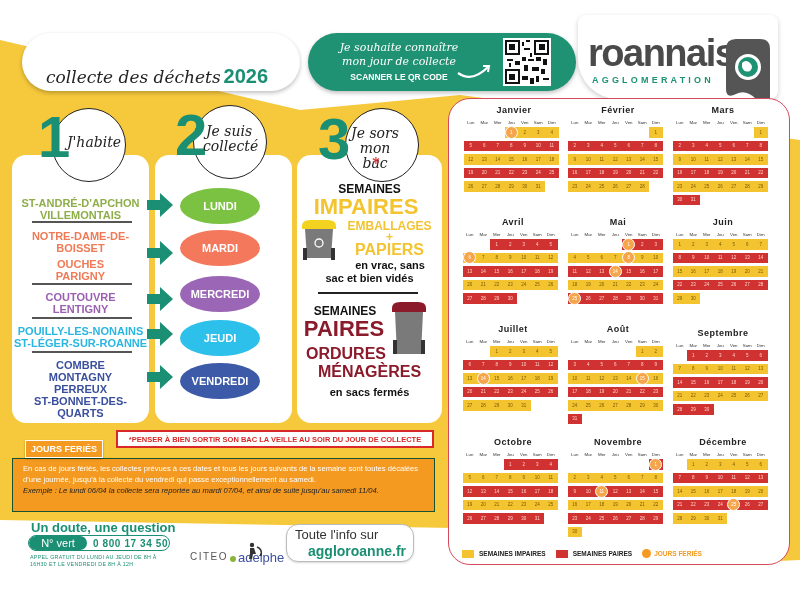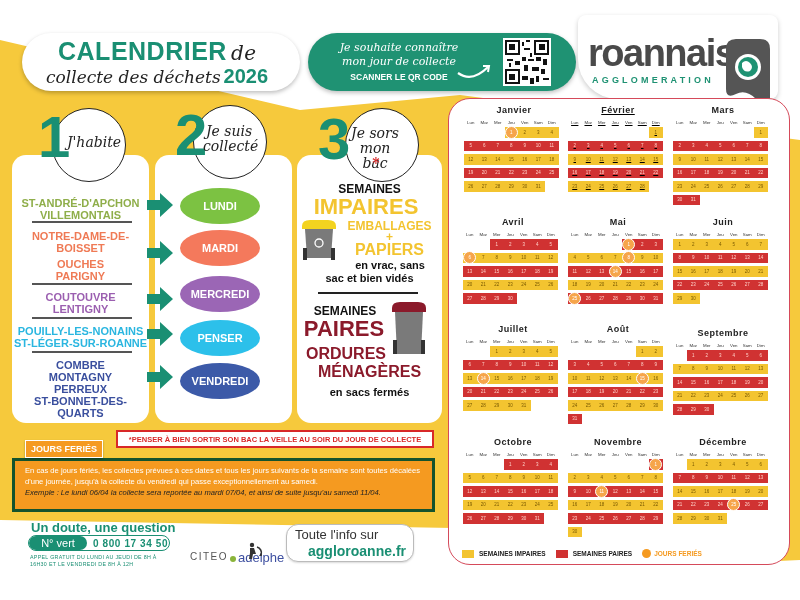--- a/index.html
+++ b/index.html
@@ -57,21 +57,21 @@
 
   .arrow-green { position: absolute; width: 26px; height: 24px; z-index: 3; }
   .day-oval { position: absolute; left: 180px; width: 80px; height: 36px; border-radius: 50%; color: #fff; font-weight: bold; font-size: 11px; display: flex; align-items: center; justify-content: center; z-index: 3; }
 
   
   .p3 { position: absolute; z-index: 3; font-weight: bold; text-align: center; }
 
   
   .warning-box { position: absolute; left: 116px; top: 430px; width: 318px; height: 18px; background: #fff; border: 2px solid #d82828; color: #d82828; font-size: 7.5px; font-weight: bold; display: flex; align-items: center; justify-content: center; z-index: 2; }
   .holiday-tag { position: absolute; left: 25px; top: 440px; width: 78px; height: 18px; background: #f59a20; color: #fff; font-size: 9px; font-weight: bold; display: flex; align-items: center; justify-content: center; z-index: 3; box-shadow: 0 1px 2px rgba(0,0,0,0.3); border: 1px solid #fff; }
-  .holiday-box { position: absolute; left: 12px; top: 458px; width: 423px; height: 54px; background: #f59a20; border: 3px solid #14532d; z-index: 2; padding: 4px 10px; color: #fff; font-size: 7.6px; line-height: 11px; }
+  .holiday-box { position: absolute; left: 12px; top: 458px; width: 423px; height: 54px; background: #f59a20; border: 1px solid #14532d; z-index: 2; padding: 4px 10px; color: #fff; font-size: 7.6px; line-height: 11px; }
   .holiday-box .ex { color: #222; font-style: italic; font-size: 7.6px; }
 
   
   .question { position: absolute; left: 31px; top: 520px; font-size: 13px; font-weight: bold; color: #1a8f73; z-index: 2; }
   .nvert { position: absolute; left: 28px; top: 535px; width: 142px; height: 16px; border: 1.5px solid #1a8f73; border-radius: 9px; z-index: 2; display: flex; align-items: center; overflow: hidden; }
   .nvert-label { background: #1a8f73; color: #fff; font-size: 11px; height: 100%; width: 58px; border-radius: 0 9px 9px 0; display: flex; align-items: center; justify-content: center; }
   .nvert-num { color: #1a8f73; font-size: 10px; font-weight: bold; padding-left: 6px; letter-spacing: 0.6px; }
   .nvert-hours { position: absolute; left: 30px; top: 554px; width: 140px; font-size: 5.3px; color: #1a8f73; line-height: 6.5px; z-index: 2; letter-spacing: 0.3px; }
 
   .adelphe { position: absolute; left: 190px; top: 550px; font-size: 13px; color: #3d4fa0; z-index: 2; padding-left: 40px; }
@@ -103,21 +103,20 @@
 </style>
 </head>
 <body>
 
 <svg class="bg-yellow" width="800" height="600" viewBox="0 0 800 600">
   <polygon points="0,40 300,110 460,95 800,140 800,560 690,565 560,530 0,520" fill="#f6c93c"></polygon>
   <polygon points="0,140 0,520 40,520 40,140" fill="#f6c93c"></polygon>
 </svg>
 
 <div class="title-pill">
-  <div class="title-line1"><span>CALENDRIER</span><span class="script">de</span></div>
   <div class="title-line2"><span>collecte des déchets</span><span class="year">2026</span></div>
 </div>
 
 <div class="qr-pill">
   <div class="qr-text1">Je souhaite connaître</div>
   <div class="qr-text2">mon jour de collecte</div>
   <div class="qr-text3">SCANNER LE QR CODE</div>
   <svg class="qr-arrow" viewBox="0 0 36 20">
     <path d="M2 10 Q 16 20 32 4" stroke="#fff" stroke-width="2.2" fill="none"></path>
     <path d="M27 3 L33 3 L32 9" stroke="#fff" stroke-width="2" fill="none"></path>
@@ -228,21 +227,21 @@
 <svg class="arrow-green" style="left:147px; top:322px;" viewBox="0 0 26 24">
     <path d="M0 7 H13 V0 L26 12 L13 24 V17 H0 Z" fill="#1a8f73"></path>
   </svg>
 <svg class="arrow-green" style="left:147px; top:365px;" viewBox="0 0 26 24">
     <path d="M0 7 H13 V0 L26 12 L13 24 V17 H0 Z" fill="#1a8f73"></path>
   </svg>
 
 <div class="day-oval" style="top:188px; background:#7cc242;">LUNDI</div>
 <div class="day-oval" style="top:230px; background:#f4795c;">MARDI</div>
 <div class="day-oval" style="top:276px; background:#9b66b5;">MERCREDI</div>
-<div class="day-oval" style="top:320px; background:#2cc0ea;">PENSER</div>
+<div class="day-oval" style="top:320px; background:#2cc0ea;">JEUDI</div>
 <div class="day-oval" style="top:363px; background:#3c5aa8;">VENDREDI</div>
 
 <div class="p3" style="left:297px; width:145px; top:182px; font-size:12px; color:#111;">SEMAINES</div>
 <div class="p3" style="left:297px; width:138px; top:194px; font-size:22px; color:#f3c430;">IMPAIRES</div>
 <svg class="p3" style="left:300px; top:218px;" width="38" height="44" viewBox="0 0 38 44">
   <path d="M2 8 Q 2 2 10 2 L 28 2 Q 36 2 36 8 L 36 11 L 2 11 Z" fill="#f3d320"></path>
   <path d="M5 11 L 33 11 L 31 40 L 7 40 Z" fill="#7a7a7a"></path>
   <rect x="3" y="30" width="4" height="12" fill="#333"></rect>
     <rect x="31" y="30" width="4" height="12" fill="#333"></rect>
   <circle cx="19" cy="25" r="4" fill="none" stroke="#fff" stroke-width="1.3"></circle>
@@ -407,21 +406,21 @@
           <span>29</span>
         </div>
         <div class="day odd">
           <span>30</span>
         </div>
         <div class="day odd">
           <span>31</span>
         </div>
       </div>
     </div>
-    <div class="month" style="left: 568px; top: 105px; z-index: 3; text-decoration: underline;">
+    <div class="month" style="left: 568px; top: 105px; z-index: 3;">
       <div class="month-name">Février</div>
       <div class="dow">
         <span>Lun</span>
         <span>Mar</span>
         <span>Mer</span>
         <span>Jeu</span>
         <span>Ven</span>
         <span>Sam</span>
         <span>Dim</span>
       </div>

